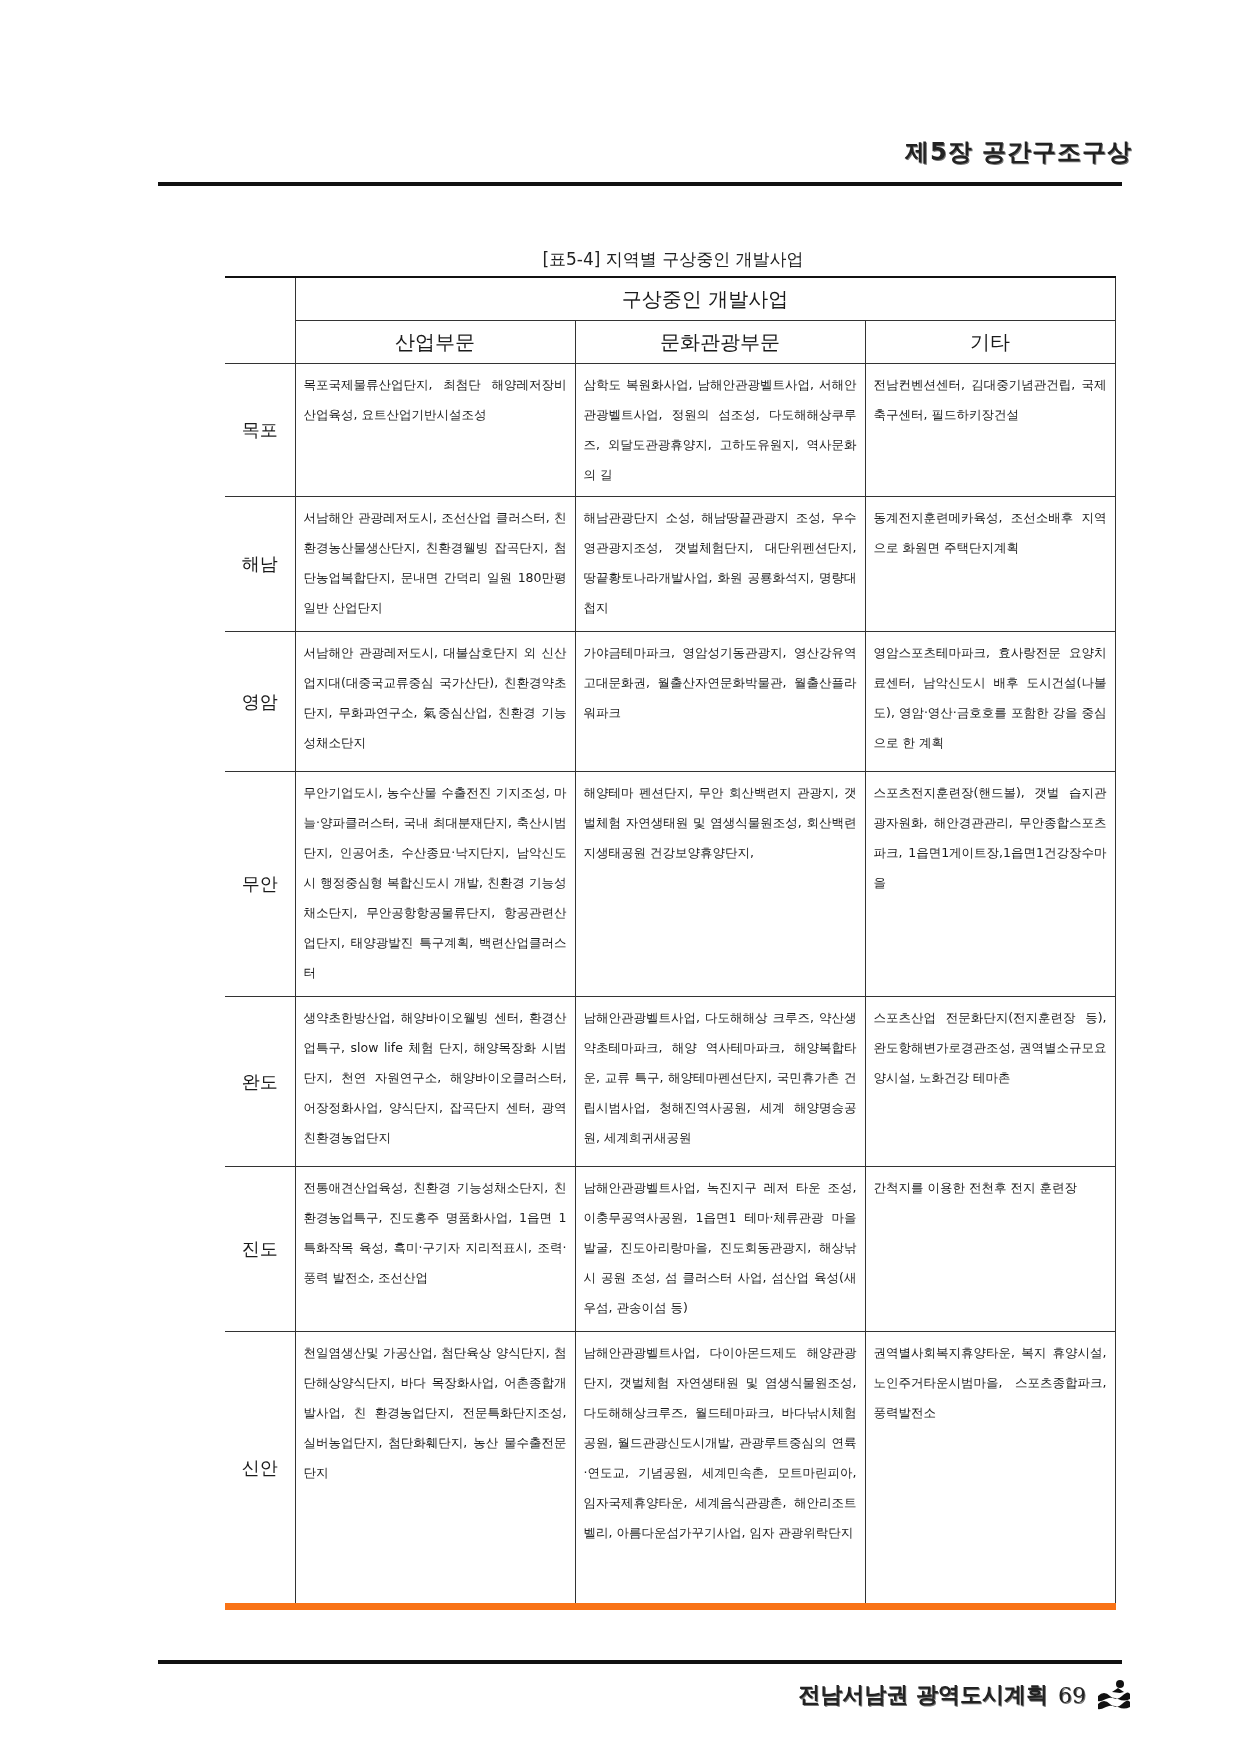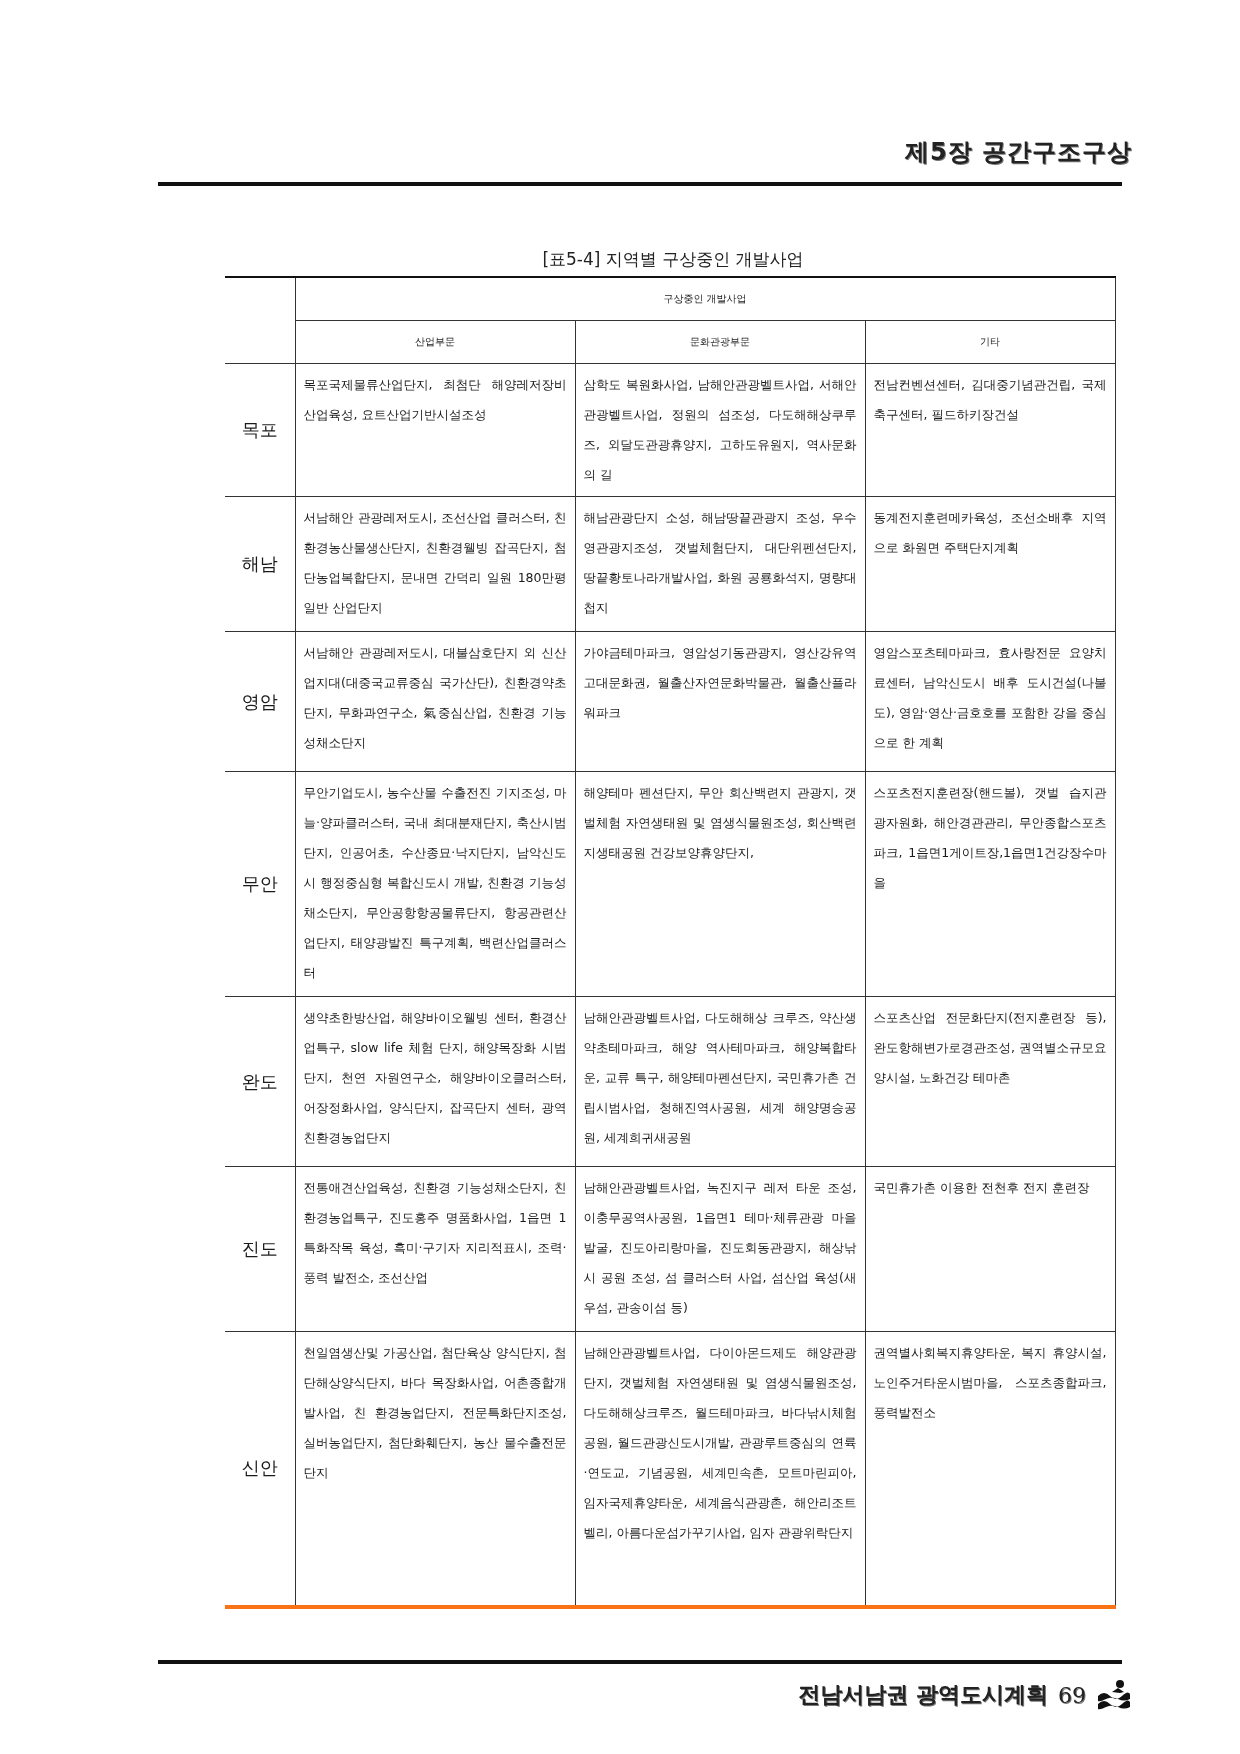--- a/index.html
+++ b/index.html
@@ -8,25 +8,25 @@
   .chapter-header { position: absolute; top: 136px; right: 108px; font-size: 24px; font-weight: bold;
                     color: #222; letter-spacing: 1px; text-shadow: 1px 1px 0 #777; }
   .header-rule { position: absolute; top: 182px; left: 158px; width: 964px; height: 4px; background: #111; }
   .table-title { position: absolute; top: 248px; left: 0; width: 1196px; text-align: center;
                  font-size: 17px; color: #222; padding-left: 150px; box-sizing: border-box; }
   .tbl-wrap { position: absolute; top: 276px; left: 225px; width: 890px; }
   table { border-collapse: collapse; width: 890px; table-layout: fixed; font-size: 12.5px; }
   col.c0 { width: 70px; } col.c1 { width: 280px; } col.c2 { width: 290px; } col.c3 { width: 250px; }
   th, td { border: 1px solid #333; vertical-align: top; }
   thead tr.top th { border-top: 2.5px solid #111; }
-  th { font-weight: normal; font-size: 10px; height: 40px; vertical-align: middle; text-align: center; }
+  th { font-weight: normal; font-size: 20px; height: 40px; vertical-align: middle; text-align: center; }
   thead th.blank { border-left: none; border-top: 2.5px solid #111; }
   td.region { text-align: center; vertical-align: middle; font-size: 18px; border-left: none; }
   td.cell { padding: 6px 8px 6px 8px; line-height: 30px; text-align: justify; }
-  tbody tr:last-child td { border-bottom: 4px solid #f97316; }
+  tbody tr:last-child td { border-bottom: 7px solid #f97316; }
   .footer-rule { position: absolute; top: 1660px; left: 158px; width: 964px; height: 4px; background: #111; }
   .footer-text { position: absolute; top: 1678px; right: 110px; font-size: 22px; font-weight: bold;
                  color: #222; text-shadow: 1px 1px 0 #777; display: flex; align-items: center; gap: 10px; }
   .page-num { font-family: "DejaVu Serif", serif; font-weight: normal; font-size: 22px; }
   .logo { width: 34px; height: 34px; }
 </style>
 </head>
 <body>
 
 <div class="chapter-header">제5장 공간구조구상</div>
@@ -81,21 +81,21 @@
       <tr style="height:170px">
         <td class="region">완도</td>
         <td class="cell">생약초한방산업, 해양바이오웰빙 센터, 환경산업특구, slow life 체험 단지, 해양목장화 시범단지, 천연 자원연구소, 해양바이오클러스터, 어장정화사업, 양식단지, 잡곡단지 센터, 광역친환경농업단지</td>
         <td class="cell">남해안관광벨트사업, 다도해해상 크루즈, 약산생약초테마파크, 해양 역사테마파크, 해양복합타운, 교류 특구, 해양테마펜션단지, 국민휴가촌 건립시범사업, 청해진역사공원, 세계 해양명승공원, 세계희귀새공원</td>
         <td class="cell">스포츠산업 전문화단지(전지훈련장 등), 완도항해변가로경관조성, 권역별소규모요양시설, 노화건강 테마촌</td>
       </tr>
       <tr style="height:165px">
         <td class="region">진도</td>
         <td class="cell">전통애견산업육성, 친환경 기능성채소단지, 친환경농업특구, 진도홍주 명품화사업, 1읍면 1특화작목 육성, 흑미·구기자 지리적표시, 조력·풍력 발전소, 조선산업</td>
         <td class="cell">남해안관광벨트사업, 녹진지구 레저 타운 조성, 이충무공역사공원, 1읍면1 테마·체류관광 마을 발굴, 진도아리랑마을, 진도회동관광지, 해상낚시 공원 조성, 섬 클러스터 사업, 섬산업 육성(새우섬, 관송이섬 등)</td>
-        <td class="cell">국민휴가촌 이용한 전천후 전지 훈련장</td>
+        <td class="cell">간척지를 이용한 전천후 전지 훈련장</td>
       </tr>
       <tr style="height:275px">
         <td class="region">신안</td>
         <td class="cell">천일염생산및 가공산업, 첨단육상 양식단지, 첨단해상양식단지, 바다 목장화사업, 어촌종합개발사업, 친 환경농업단지, 전문특화단지조성, 실버농업단지, 첨단화훼단지, 농산 물수출전문단지</td>
         <td class="cell">남해안관광벨트사업, 다이아몬드제도 해양관광단지, 갯벌체험 자연생태원 및 염생식물원조성, 다도해해상크루즈, 월드테마파크, 바다낚시체험공원, 월드관광신도시개발, 관광루트중심의 연륙·연도교, 기념공원, 세계민속촌, 모트마린피아, 임자국제휴양타운, 세계음식관광촌, 해안리조트벨리, 아름다운섬가꾸기사업, 임자 관광위락단지</td>
         <td class="cell">권역별사회복지휴양타운, 복지 휴양시설, 노인주거타운시범마을, 스포츠종합파크, 풍력발전소</td>
       </tr>
     </tbody>
   </table>
 </div>

